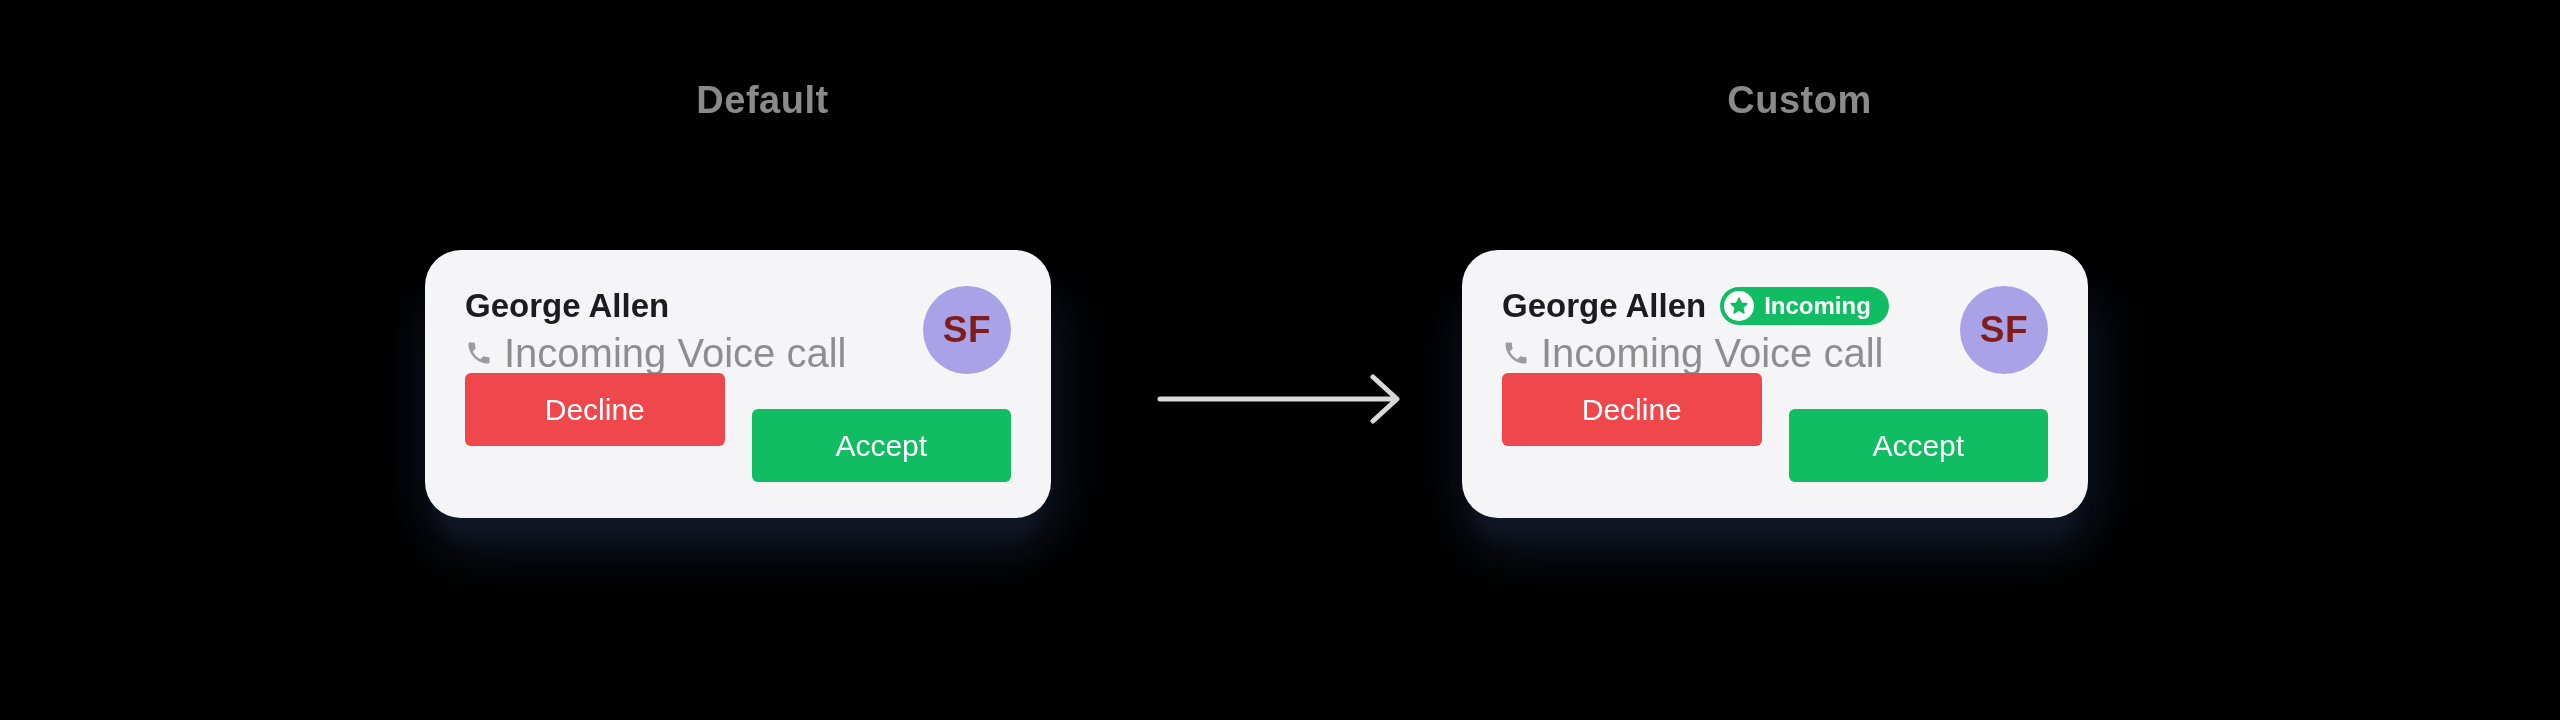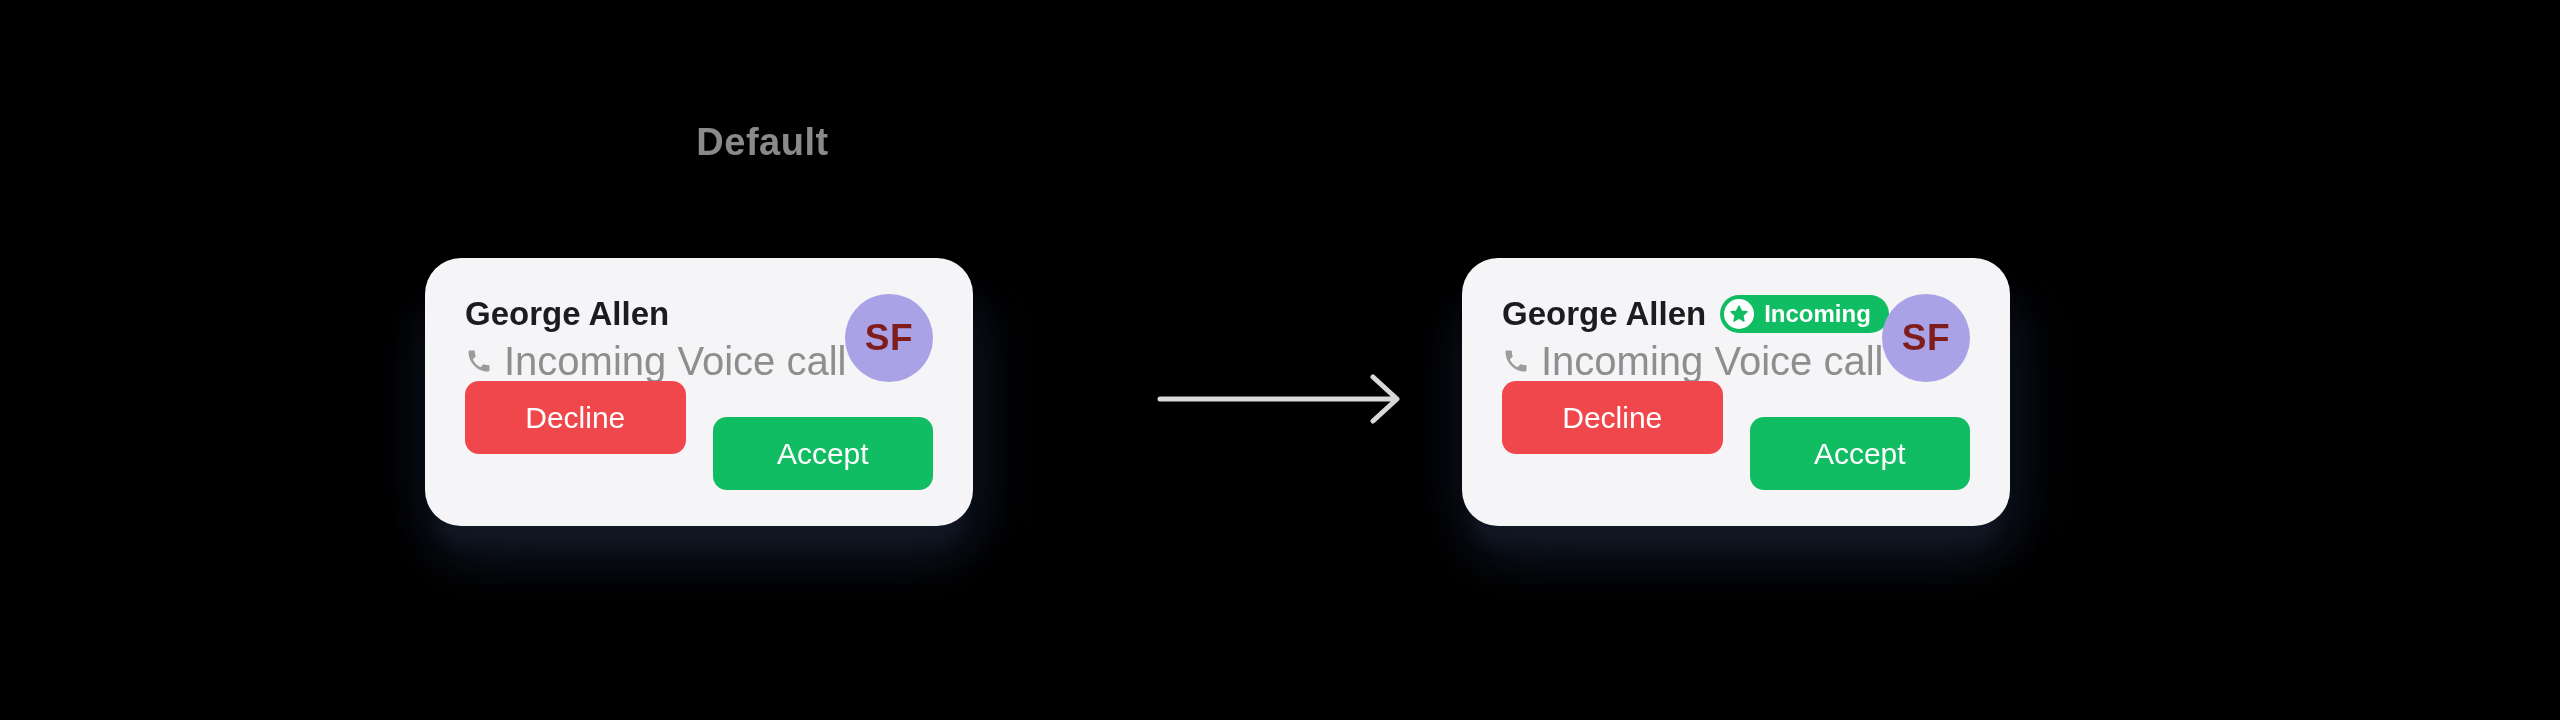--- a/index.html
+++ b/index.html
@@ -23,25 +23,25 @@
     background:var(--page-bg);
     overflow:hidden;
   }
   .section-title{
     position:absolute;top:80px;width:675px;
     text-align:center;
     font-size:38px;font-weight:700;line-height:40px;
     color:var(--section-title);
     letter-spacing:0.5px;
   }
-  .section-title.left{left:425px;margin-top:42px;}
+  .section-title.left{left:425px;}
   .section-title.right{left:1462px;}
   .call-card{
-    position:absolute;top:258px;
-    width:548px;height:268px;
+    position:absolute;top:250px;
+    width:626px;height:268px;
     background:var(--card-background);
     border-radius:36px;
     padding:36px 40px;
     display:flex;flex-direction:column;
     box-shadow:
       0 30px 16px -14px rgba(18,23,36,1),
       0 42px 46px -6px rgba(18,23,36,0.85),
       34px 28px 56px -12px rgba(14,18,30,0.7),
       -30px 26px 56px -16px rgba(14,18,30,0.55);
   }
@@ -88,40 +88,41 @@
     background:var(--avatar-purple);
     display:flex;align-items:center;justify-content:center;
     font-size:37px;font-weight:700;color:#7f1d1d;
     letter-spacing:0.5px;
   }
   .button-row{
     margin-top:auto;
     display:flex;gap:27px;
   }
   .btn{
-    flex:1;height:73px;border:none;border-radius:14px;
+    flex:1;height:73px;border:none;border-radius:6px;
     display:flex;align-items:center;justify-content:center;
     font-family:inherit;
     font-size:30px;font-weight:500;color:#FFFFFF;
     cursor:pointer;
   }
   .btn-decline{background:var(--decline-red);}
   .btn-accept{background:var(--accept-green);margin-top:36px;}
   .arrow-wrap{
     position:absolute;left:1156px;top:367px;
     width:250px;height:64px;
   }
 </style>
 </head>
 <body>
 
 <div class="canvas">
 
   <div class="section-title left">Default</div>
 
+  <div class="section-title right">Custom</div>
 
   <div class="call-card card-default">
     <div class="card-header">
       <span class="caller-name">George Allen</span>
     </div>
     <div class="call-status-row">
       <span style="display:flex;">
         <svg width="28" height="28" viewBox="0 0 24 24" aria-hidden="true">
           <path fill="#9C9C9C" d="M6.62 10.79c1.44 2.83 3.76 5.14 6.59 6.59l2.2-2.2c.27-.27.67-.36 1.02-.24 1.12.37 2.33.57 3.57.57.55 0 1 .45 1 1V20c0 .55-.45 1-1 1-9.39 0-17-7.61-17-17 0-.55.45-1 1-1h3.5c.55 0 1 .45 1 1 0 1.25.2 2.45.57 3.57.11.35.03.74-.24 1.02l-2.2 2.2z"></path>
         </svg>

